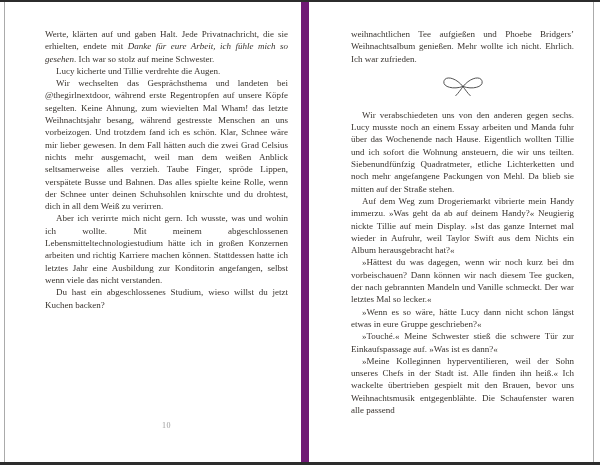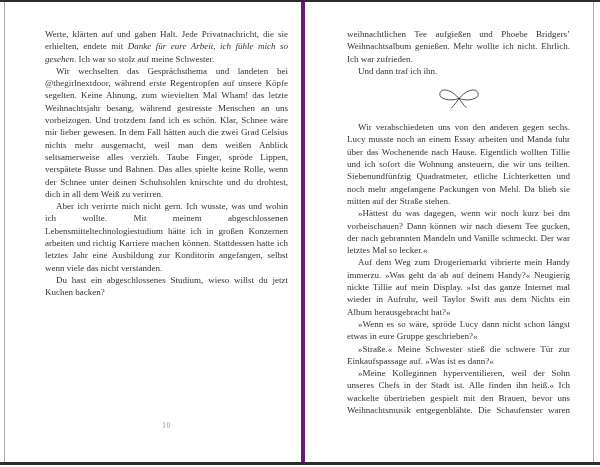--- a/index.html
+++ b/index.html
@@ -15,21 +15,21 @@
        font-family:"Liberation Serif","DejaVu Serif",serif;}
   .book{position:relative;width:600px;height:467px;background:var(--page);}
   .edge-top{position:absolute;left:0;top:0;width:600px;height:2px;background:var(--frame-dark);}
   .edge-bottom{position:absolute;left:0;bottom:2px;width:600px;height:3px;background:var(--frame-dark);}
   .spread{position:absolute;top:2px;bottom:5px;left:4px;right:6px;
           border-left:1px solid var(--frame-light);
           border-right:1px solid var(--frame-light);
           display:flex;background:var(--page);}
   .page{position:relative;background:var(--page);}
   .page-left{width:296px;}
-  .page-right{flex:1;border-left:4px solid #701a75;}
+  .page-right{flex:1;border-left:8px solid #701a75;}
   .text-area{position:absolute;top:26px;height:388px;overflow:hidden;
              color:var(--ink);font-size:9px;line-height:12.3px;
              text-align:justify;}
   .page-left .text-area{left:40px;width:243px;}
   .page-right .text-area{left:42px;width:223px;}
   .text-area p{margin:0;text-indent:11px;}
   .text-area p.noindent{text-indent:0;}
   .text-area p.italic{}
   .ornament{text-align:center;margin:9px 0 10px 0;}
   .ornament svg{display:inline-block;vertical-align:middle;}
@@ -42,47 +42,47 @@
 <body>
 
 <div class="book">
   <div class="edge-top"></div>
 
   <div class="spread">
 
     <div class="page page-left">
       <div class="text-area" id="left-text">
           <p class="noindent">Werte, klärten auf und gaben Halt. Jede Privatnachricht, die sie erhielten, endete mit <i>Danke für eure Arbeit, ich fühle mich so gesehen</i>. Ich war so stolz auf meine Schwester.</p>
+          <p>Lucy kicherte und Tillie verdrehte die Augen.</p>
           <p>Wir wechselten das Gesprächsthema und landeten bei @thegirlnextdoor, während erste Regentropfen auf unsere Köpfe segelten. Keine Ahnung, zum wievielten Mal Wham! das letzte Weihnachtsjahr besang, während gestresste Menschen an uns vorbeizogen. Und trotzdem fand ich es schön. Klar, Schnee wäre mir lieber gewesen. In dem Fall hätten auch die zwei Grad Celsius nichts mehr ausgemacht, weil man dem weißen Anblick seltsamerweise alles verzieh. Taube Finger, spröde Lippen, verspätete Busse und Bahnen. Das alles spielte keine Rolle, wenn der Schnee unter deinen Schuhsohlen knirschte und du drohtest, dich in all dem Weiß zu verirren.</p>
           <p>Aber ich verirrte mich nicht gern. Ich wusste, was und wohin ich wollte. Mit meinem abgeschlossenen Lebensmitteltechnologiestudium hätte ich in großen Konzernen arbeiten und richtig Karriere machen können. Stattdessen hatte ich letztes Jahr eine Ausbildung zur Konditorin angefangen, selbst wenn viele das nicht verstanden.</p>
           <p class="italic">Du hast ein abgeschlossenes Studium, wieso willst du jetzt Kuchen backen?</p>
         </div>
       <div class="page-number">10</div>
     </div>
 
     <div class="page page-right">
       <div class="text-area">
         <div id="right-text-before">
             <p class="noindent">weihnachtlichen Tee aufgießen und Phoebe Bridgers’ Weihnachtsalbum genießen. Mehr wollte ich nicht. Ehrlich. Ich war zufrieden.</p>
-            <p>Und dann traf ich ihn.</p>
           </div>
         <div class="ornament">
           <svg width="46" height="25" viewBox="0 0 48 26" fill="none" stroke="#4a4a4a" stroke-width="1" stroke-linecap="round">
             <path d="M24 13 C 16 3, 5 1.5, 4 8 C 3.2 13.5, 14 16.5, 24 13"></path>
             <path d="M24 13 C 32 3, 43 1.5, 44 8 C 44.8 13.5, 34 16.5, 24 13"></path>
             <path d="M24 13 C 21.5 16.5, 19.5 19.5, 16.5 22.5"></path>
             <path d="M24 13 C 26.5 16.5, 28.5 19.5, 31.5 22.5"></path>
           </svg>
         </div>
         <div id="right-text-after">
             <p>Wir verabschiedeten uns von den anderen gegen sechs. Lucy musste noch an einem Essay arbeiten und Manda fuhr über das Wochenende nach Hause. Eigentlich wollten Tillie und ich sofort die Wohnung ansteuern, die wir uns teilten. Siebenundfünfzig Quadratmeter, etliche Lichterketten und noch mehr angefangene Packungen von Mehl. Da blieb sie mitten auf der Straße stehen.</p>
+            <p>Auf dem Weg zum Drogeriemarkt vibrierte mein Handy immerzu. »Was geht da ab auf deinem Handy?« Neugierig nickte Tillie auf mein Display. »Ist das ganze Internet mal wieder in Aufruhr, weil Taylor Swift aus dem Nichts ein Album herausgebracht hat?«</p>
             <p>»Hättest du was dagegen, wenn wir noch kurz bei dm vorbeischauen? Dann können wir nach diesem Tee gucken, der nach gebrannten Mandeln und Vanille schmeckt. Der war letztes Mal so lecker.«</p>
-            <p>Auf dem Weg zum Drogeriemarkt vibrierte mein Handy immerzu. »Was geht da ab auf deinem Handy?« Neugierig nickte Tillie auf mein Display. »Ist das ganze Internet mal wieder in Aufruhr, weil Taylor Swift aus dem Nichts ein Album herausgebracht hat?«</p>
-            <p>»Wenn es so wäre, spröde Lucy dann nicht schon längst etwas in eure Gruppe geschrieben?«</p>
-            <p>»Straße.« Meine Schwester stieß die schwere Tür zur Einkaufspassage auf. »Was ist es dann?«</p>
+            <p>»Wenn es so wäre, hätte Lucy dann nicht schon längst etwas in eure Gruppe geschrieben?«</p>
+            <p>»Touché.« Meine Schwester stieß die schwere Tür zur Einkaufspassage auf. »Was ist es dann?«</p>
             <p>»Meine Kolleginnen hyperventilieren, weil der Sohn unseres Chefs in der Stadt ist. Alle finden ihn heiß.« Ich wackelte übertrieben gespielt mit den Brauen, bevor uns Weihnachtsmusik entgegenblähte. Die Schaufenster waren alle passend</p>
           </div>
       </div>
     </div>
 
   </div>
 
   <div class="edge-bottom"></div>
 </div>
 

